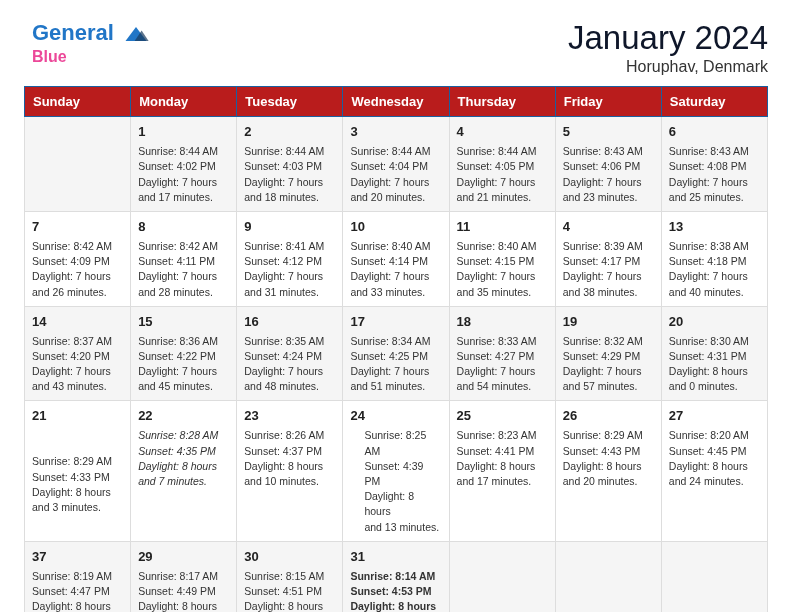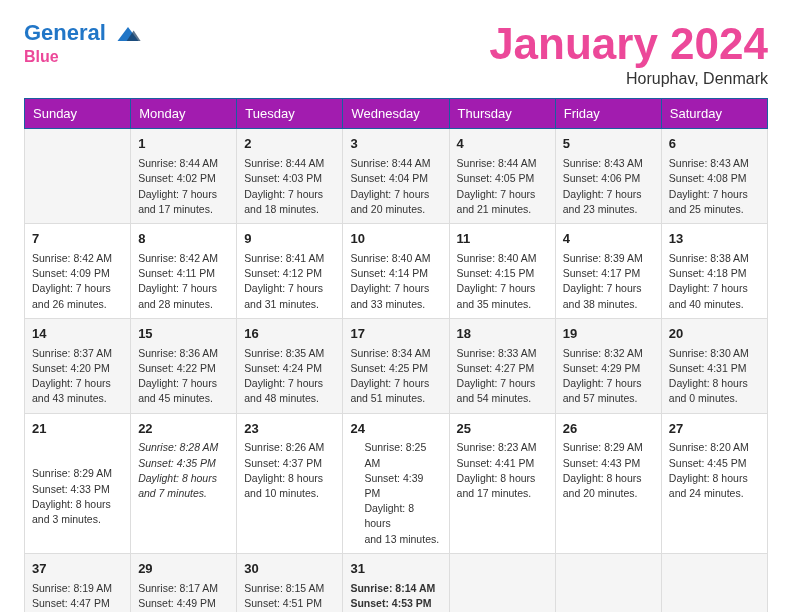--- a/index.html
+++ b/index.html
@@ -13,61 +13,62 @@
     .header {
       display: flex;
       justify-content: space-between;
       align-items: flex-start;
       margin-bottom: 10px;
     }
     .logo {
       display: flex;
       align-items: center;
       gap: 0px;
+      margin-left: 8px;
     }
     .logo-text {
       font-size: 22px;
       font-weight: bold;
       color: #1a3a5c;
       line-height: 1.1;
     }
     .logo-text span {
       color: #2176c7;
     }
     .logo-icon {
       width: 28px;
       height: 28px;
       margin-left: 2px;
     }
     .title-block {
       text-align: right;
     }
     .month-title {
-      font-size: 44px;
-      font-weight: bold;
-      color: #ec4899;
+      font-size: 33px;
+      font-weight: normal;
+      color: #0f172a;
       line-height: 1.1;
     }
     .location-title {
       font-size: 16px;
       color: #333;
       margin-top: 2px;
     }
     table {
       width: 100%;
       border-collapse: collapse;
       font-size: 11px;
     }
     thead tr th {
-      background-color: #a21caf;
+      background-color: #b91c1c;
       color: #fff;
       text-align: left;
       padding: 7px 8px;
       font-size: 13px;
-      font-weight: normal;
+      font-weight: bold;
       border: 1px solid #1a5fa0;
     }
     tbody tr td {
       vertical-align: top;
       padding: 6px 7px;
       border: 1px solid #ddd;
       width: 14.28%;
       min-height: 80px;
       color: #222;
       line-height: 1.45;

